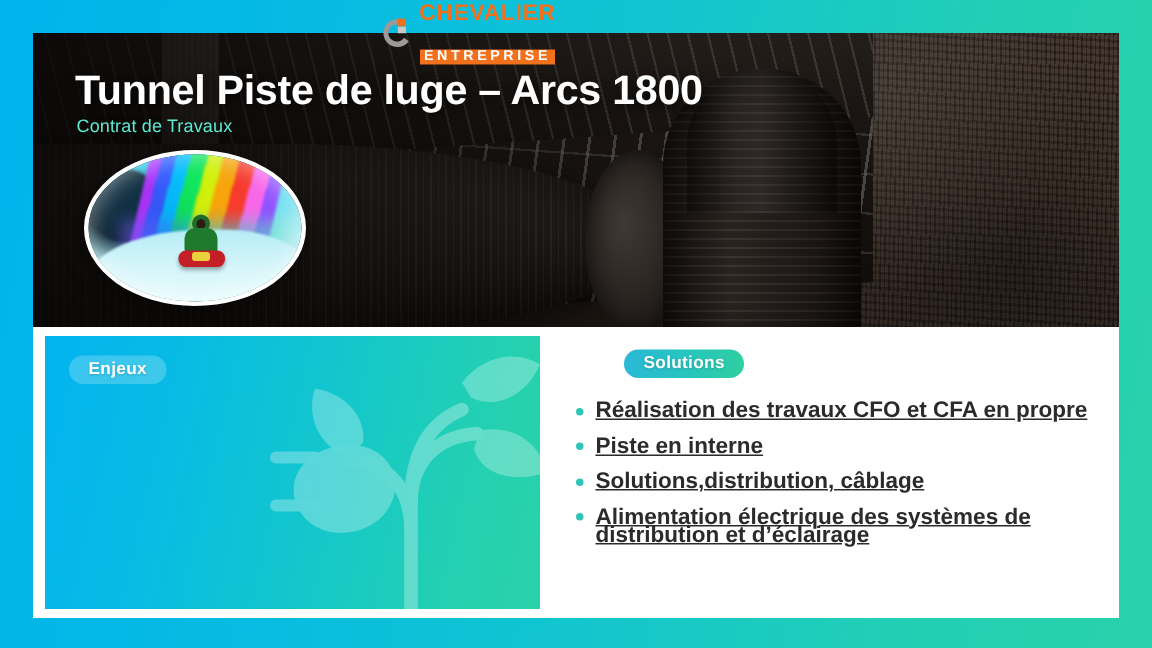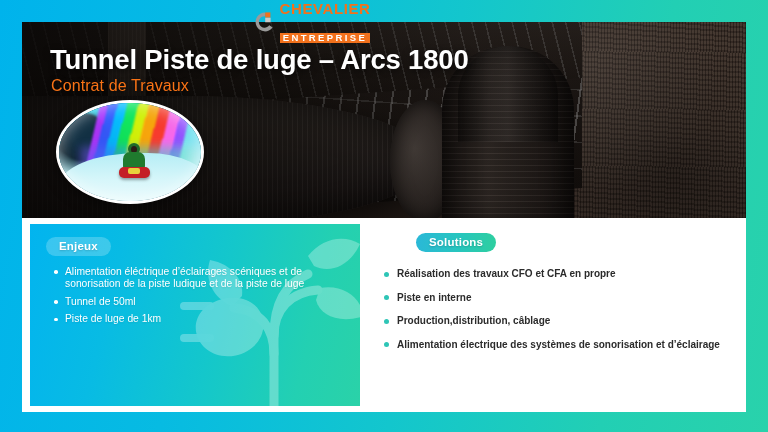--- a/index.html
+++ b/index.html
@@ -111,21 +111,21 @@
     background:linear-gradient(100deg, rgba(8,6,5,.88) 0%, rgba(10,8,6,.60) 34%, rgba(12,9,7,.30) 58%, rgba(14,10,8,.22) 100%);
   }
 
   .hero-title{
     position:absolute; left:28px; top:22px; z-index:4;
     color:#fff; font-size:27.5px; font-weight:bold; letter-spacing:-0.2px;
     text-shadow:0 2px 7px rgba(0,0,0,.7); white-space:nowrap;
   }
   .hero-sub{
     position:absolute; left:29px; top:55px; z-index:4;
-    color:#f97316; font-size:16px; letter-spacing:.1px;
+    color:#5eead4; font-size:12px; letter-spacing:.1px;
     text-shadow:0 1px 5px rgba(0,0,0,.75);
   }
 
   
   .inset{
     position:absolute; left:34px; top:78px; width:148px; height:104px; z-index:5;
     border-radius:50%; border:3px solid #fff; overflow:hidden;
     box-shadow:0 3px 14px rgba(0,0,0,.55);
     background:#0b2a3a;
   }
@@ -217,22 +217,22 @@
     position:relative; color:#fff; font-size:10.3px; line-height:12.4px;
     padding-left:13px; margin-bottom:5px; text-shadow:0 1px 2px rgba(0,0,0,.10);
   }
   .list-left li:before{
     content:""; position:absolute; left:2px; top:4.4px;
     width:3.6px; height:3.6px; border-radius:50%; background:#fff;
   }
 
   .list-right{ position:absolute; left:14px; top:44px; width:352px; }
   .list-right li{
-    position:relative; color:#2b2b2b; font-size:10px; line-height:12px;
-    padding-left:15px; margin-bottom:11.5px; font-weight:bold;
+    position:relative; color:#2b2b2b; font-size:15px; line-height:12px;
+    padding-left:15px; margin-bottom:11.5px; font-weight:bold;text-decoration:underline;
   }
   .list-right li:before{
     content:""; position:absolute; left:2px; top:3.6px;
     width:5px; height:5px; border-radius:50%; background:#2ec5b6;
   }
 </style>
 </head>
 <body>
 
 <div class="logo-band">
@@ -305,33 +305,28 @@
             <path d="M14 74h26"></path>
             <path d="M14 106h26"></path>
           </g>
         </svg>
       </span>
 
       <span class="pill-wrap-l">
         <span class="pill pill-enjeux">Enjeux</span>
       </span>
 
-      <ul class="list-left">
-        <li>Alimentation éléctrique d’éclairages scéniques et de sonorisation de la piste ludique et de la piste de luge</li>
-        <li>Tunnel de 50ml</li>
-        <li>Piste de luge de 1km</li>
-      </ul>
     </div>
 
     <div class="panel-right">
       <span class="pill-wrap-r">
         <span class="pill pill-solutions">Solutions</span>
       </span>
 
       <ul class="list-right">
         <li>Réalisation des travaux CFO et CFA en propre</li>
         <li>Piste en interne</li>
-        <li>Production,distribution, câblage</li>
-        <li>Alimentation électrique des systèmes de sonorisation et d’éclairage</li>
+        <li>Solutions,distribution, câblage</li>
+        <li>Alimentation électrique des systèmes de distribution et d’éclairage</li>
       </ul>
     </div>
   </div>
 </div>
 
 </body></html>

